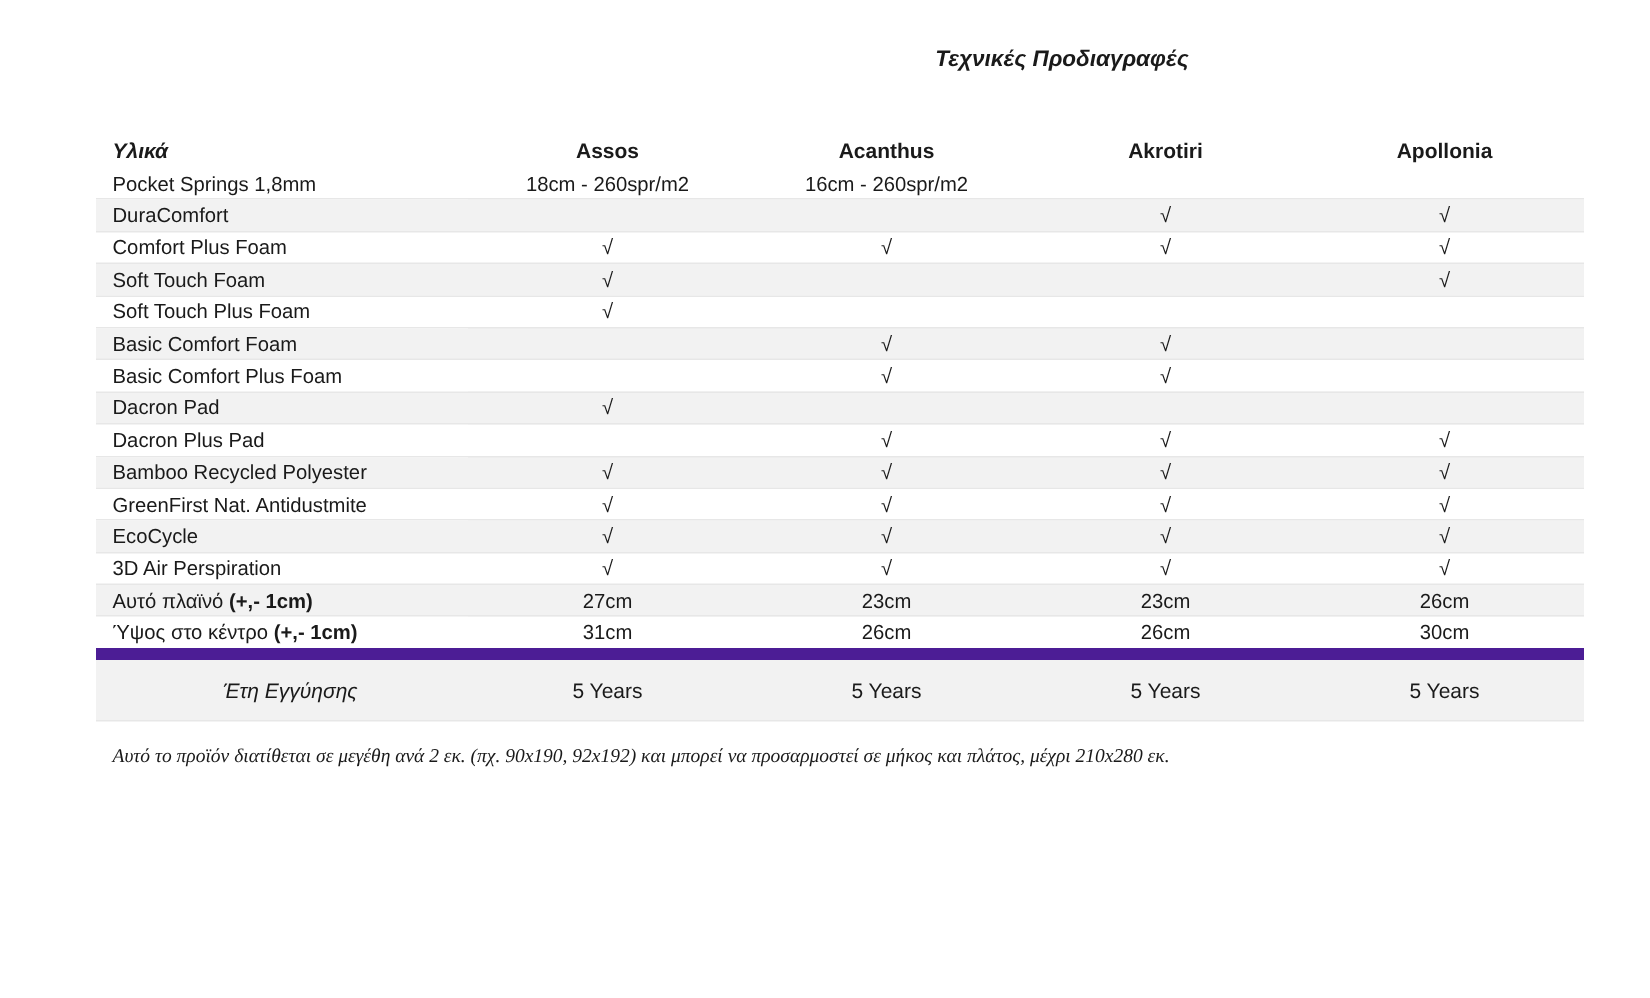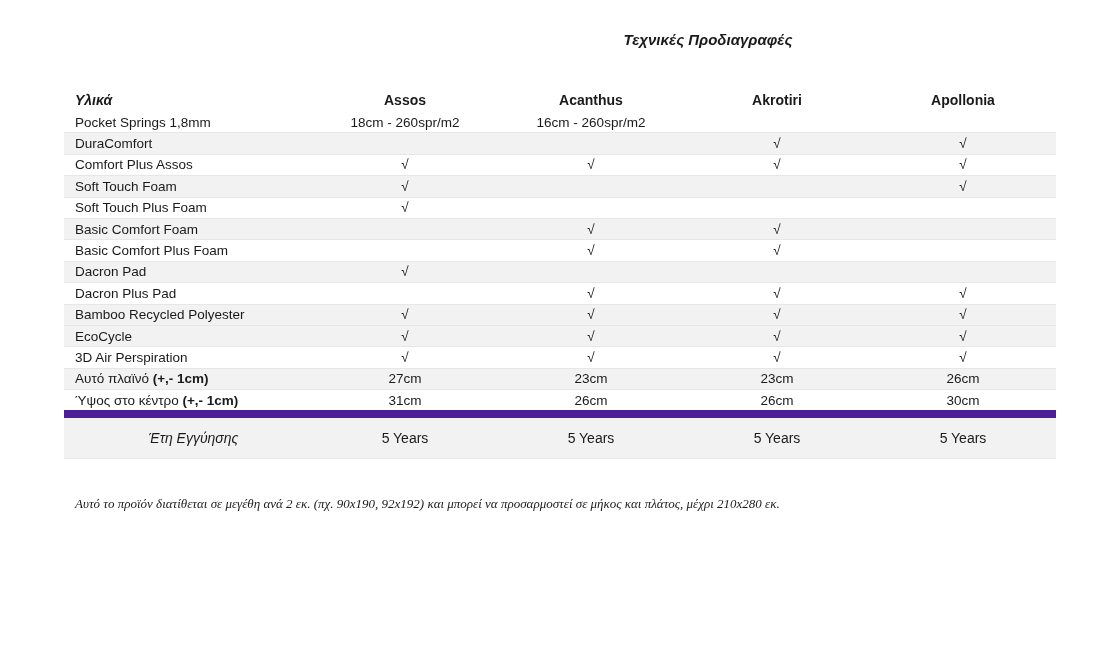--- a/index.html
+++ b/index.html
@@ -126,21 +126,21 @@
           <td class="value-cell"></td>
         </tr>
         <tr class="shaded">
           <td class="label-cell"><span>DuraComfort</span></td>
           <td class="value-cell"></td>
           <td class="value-cell"></td>
           <td class="value-cell">√</td>
           <td class="value-cell">√</td>
         </tr>
         <tr>
-          <td class="label-cell"><span>Comfort Plus Assos</span></td>
+          <td class="label-cell"><span>Comfort Plus Foam</span></td>
           <td class="value-cell">√</td>
           <td class="value-cell">√</td>
           <td class="value-cell">√</td>
           <td class="value-cell">√</td>
         </tr>
         <tr class="shaded">
           <td class="label-cell"><span>Soft Touch Foam</span></td>
           <td class="value-cell">√</td>
           <td class="value-cell"></td>
           <td class="value-cell"></td>
@@ -176,20 +176,27 @@
         </tr>
         <tr>
           <td class="label-cell"><span>Dacron Plus Pad</span></td>
           <td class="value-cell"></td>
           <td class="value-cell">√</td>
           <td class="value-cell">√</td>
           <td class="value-cell">√</td>
         </tr>
         <tr class="shaded">
           <td class="label-cell"><span>Bamboo Recycled Polyester</span></td>
+          <td class="value-cell">√</td>
+          <td class="value-cell">√</td>
+          <td class="value-cell">√</td>
+          <td class="value-cell">√</td>
+        </tr>
+        <tr>
+          <td class="label-cell"><span>GreenFirst Nat. Antidustmite</span></td>
           <td class="value-cell">√</td>
           <td class="value-cell">√</td>
           <td class="value-cell">√</td>
           <td class="value-cell">√</td>
         </tr>
         <tr class="shaded">
           <td class="label-cell"><span>EcoCycle</span></td>
           <td class="value-cell">√</td>
           <td class="value-cell">√</td>
           <td class="value-cell">√</td>

